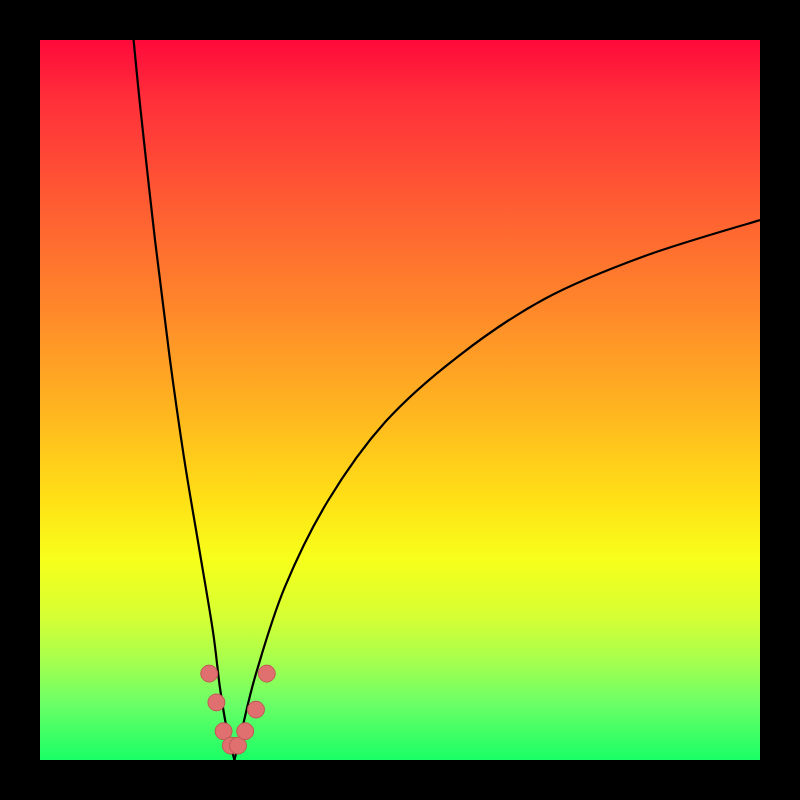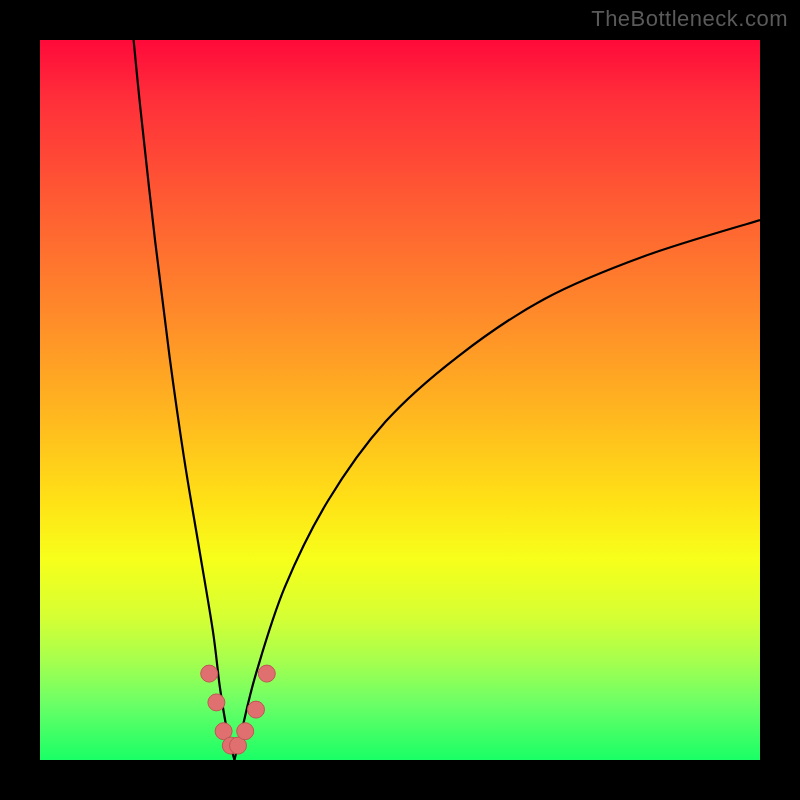--- a/index.html
+++ b/index.html
@@ -73,14 +73,13 @@
         <circle cx="176.4" cy="662.4" r="8.5" fill="#e07070" stroke="#c05555" stroke-width="1"></circle>
         <circle cx="183.6" cy="691.2" r="8.5" fill="#e07070" stroke="#c05555" stroke-width="1"></circle>
         <circle cx="190.8" cy="705.6" r="8.5" fill="#e07070" stroke="#c05555" stroke-width="1"></circle>
         <circle cx="198.00000000000003" cy="705.6" r="8.5" fill="#e07070" stroke="#c05555" stroke-width="1"></circle>
         <circle cx="205.2" cy="691.2" r="8.5" fill="#e07070" stroke="#c05555" stroke-width="1"></circle>
         <circle cx="216" cy="669.6" r="8.5" fill="#e07070" stroke="#c05555" stroke-width="1"></circle>
         <circle cx="226.8" cy="633.6" r="8.5" fill="#e07070" stroke="#c05555" stroke-width="1"></circle>
       </g>
   </svg>
 
-  <div class="watermark">TheBottleneck.com</div>
 </div>
 
 </body></html>

